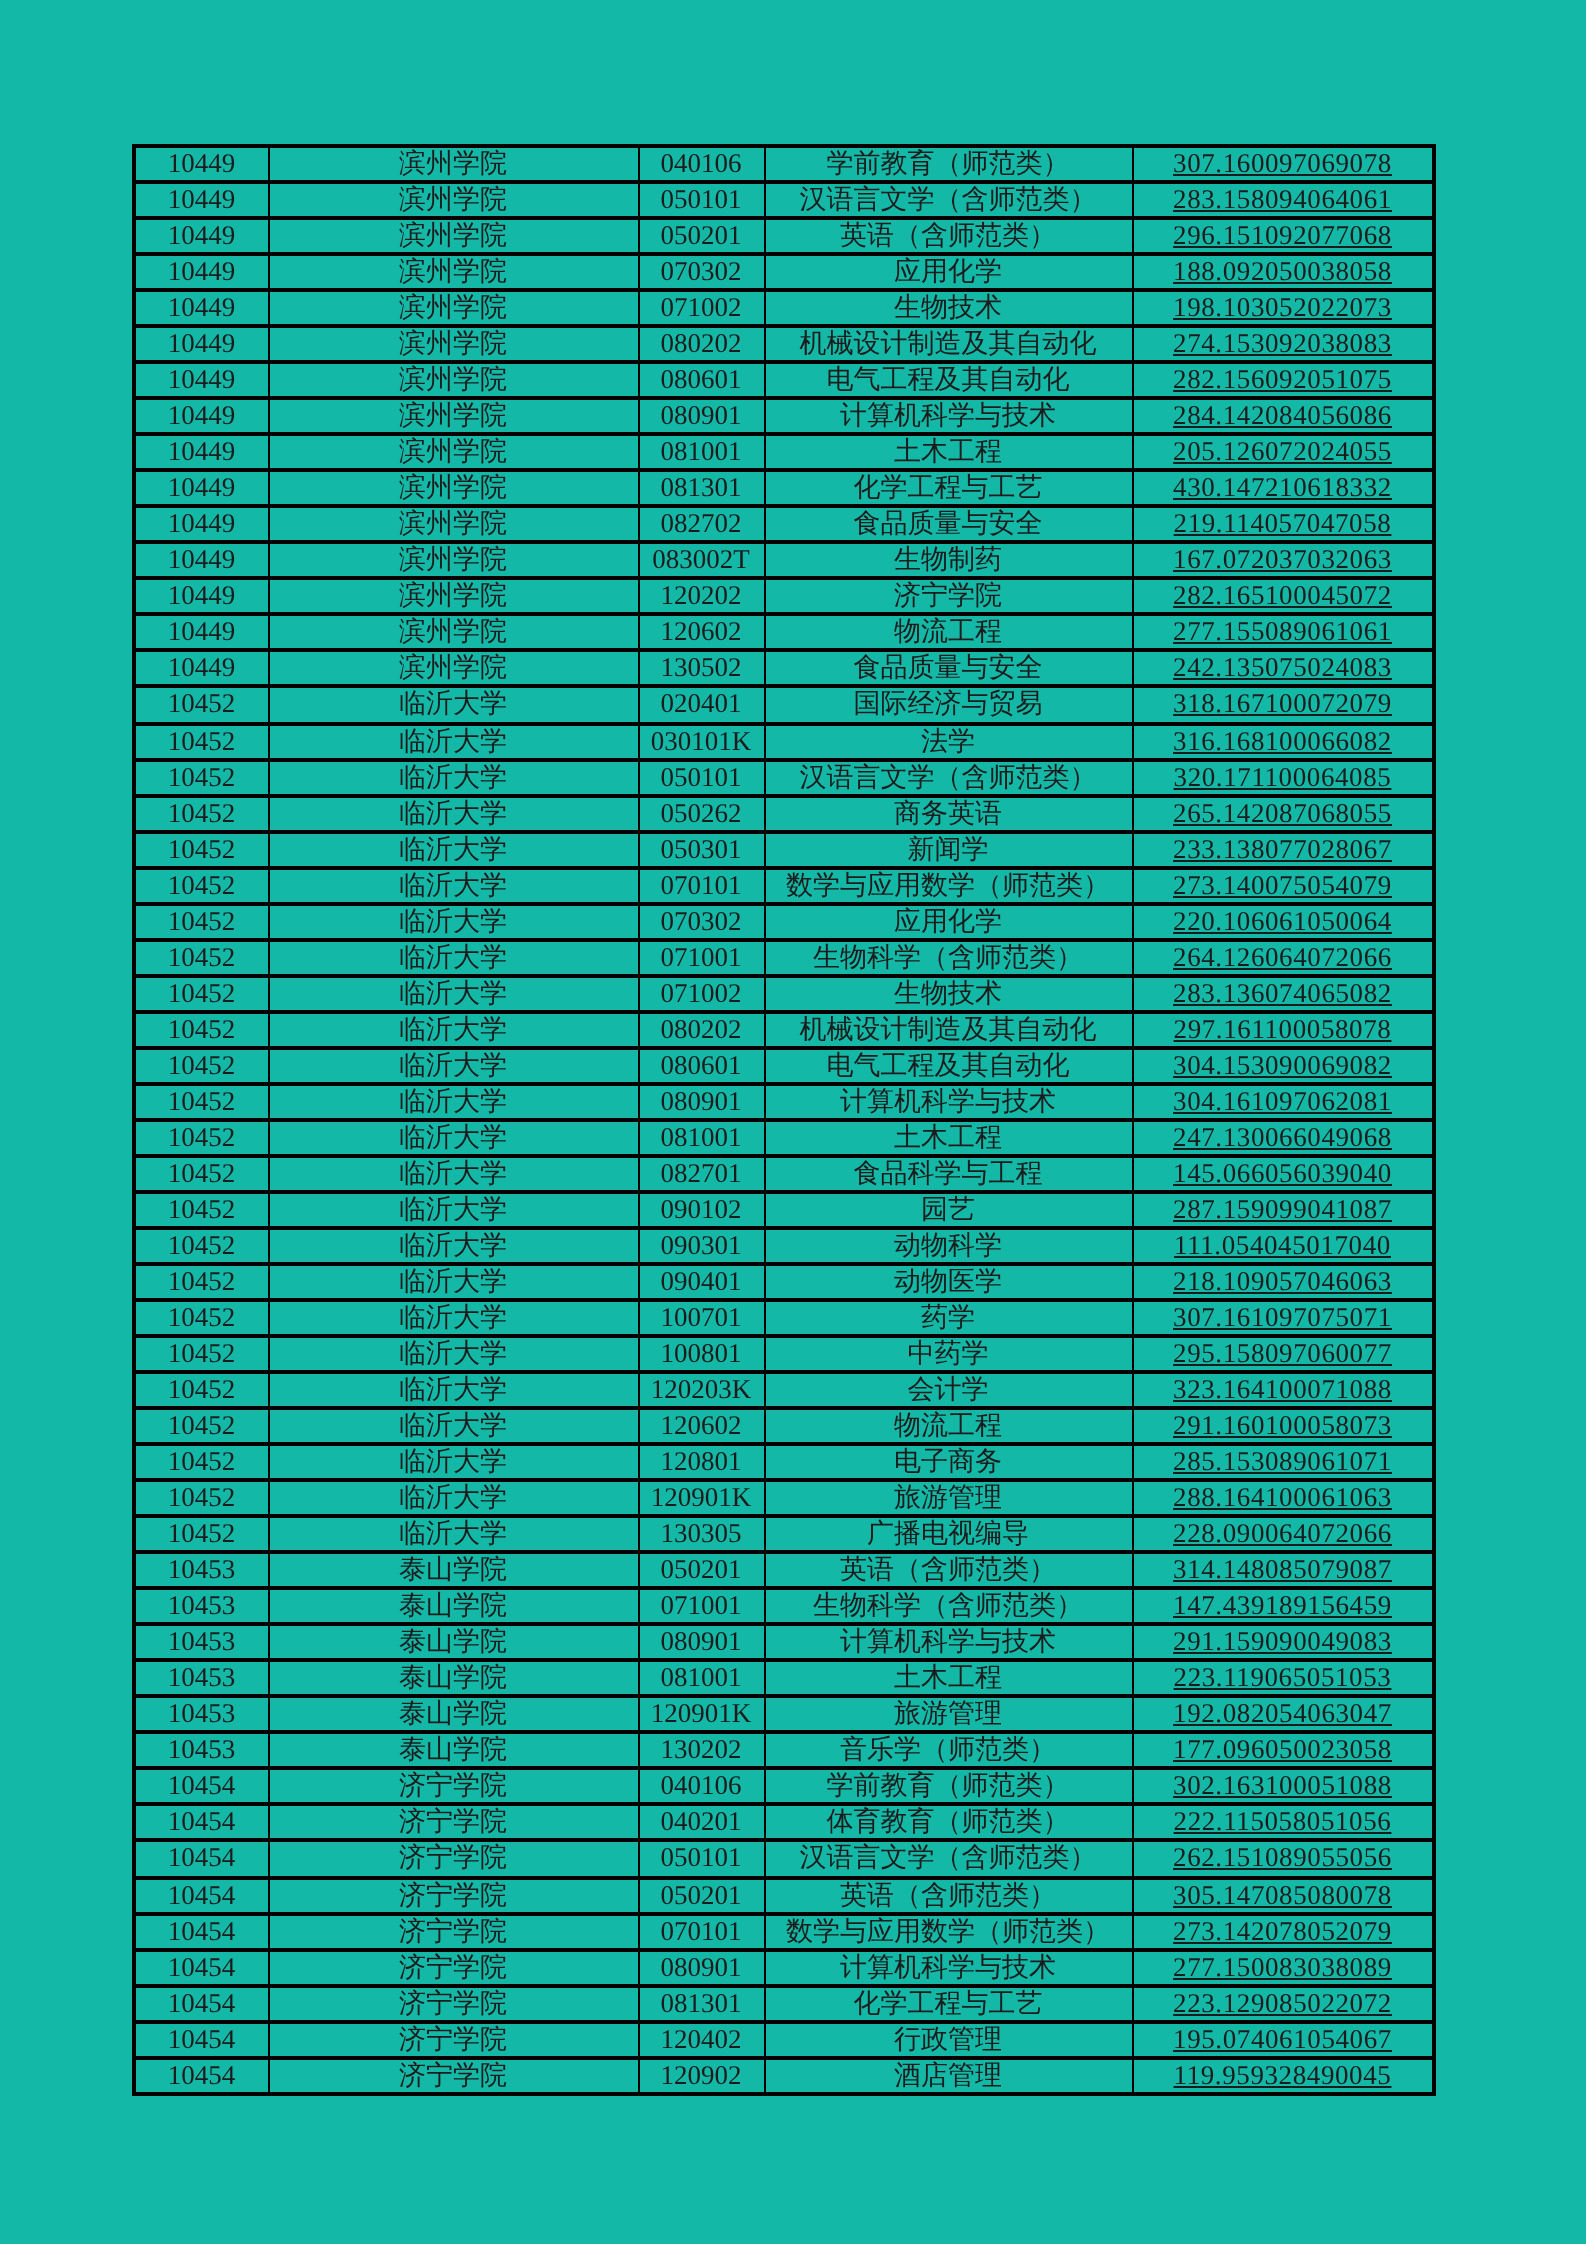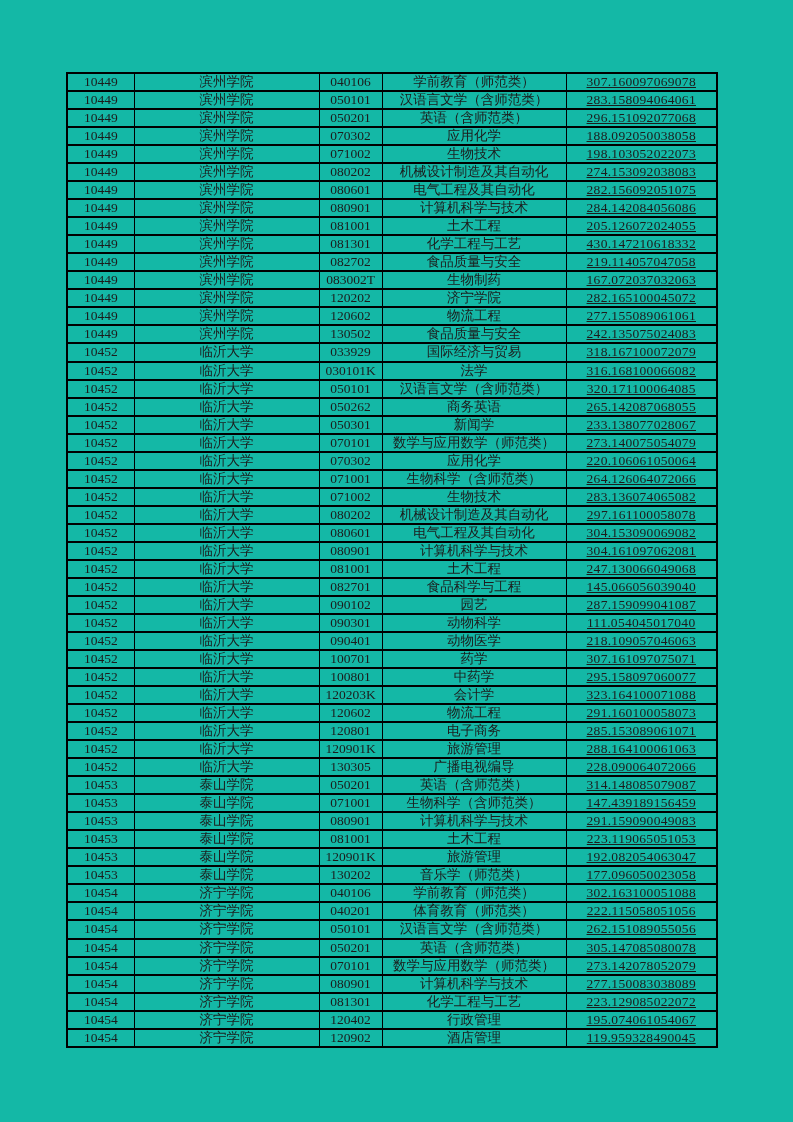--- a/index.html
+++ b/index.html
@@ -160,21 +160,21 @@
         <tr>
           <td>10449</td>
           <td>滨州学院</td>
           <td>130502</td>
           <td>食品质量与安全</td>
           <td class="score-cell">242.135075024083</td>
         </tr>
         <tr>
           <td>10452</td>
           <td>临沂大学</td>
-          <td>033929</td>
+          <td>020401</td>
           <td>国际经济与贸易</td>
           <td class="score-cell">318.167100072079</td>
         </tr>
         <tr>
           <td>10452</td>
           <td>临沂大学</td>
           <td>030101K</td>
           <td>法学</td>
           <td class="score-cell">316.168100066082</td>
         </tr>

